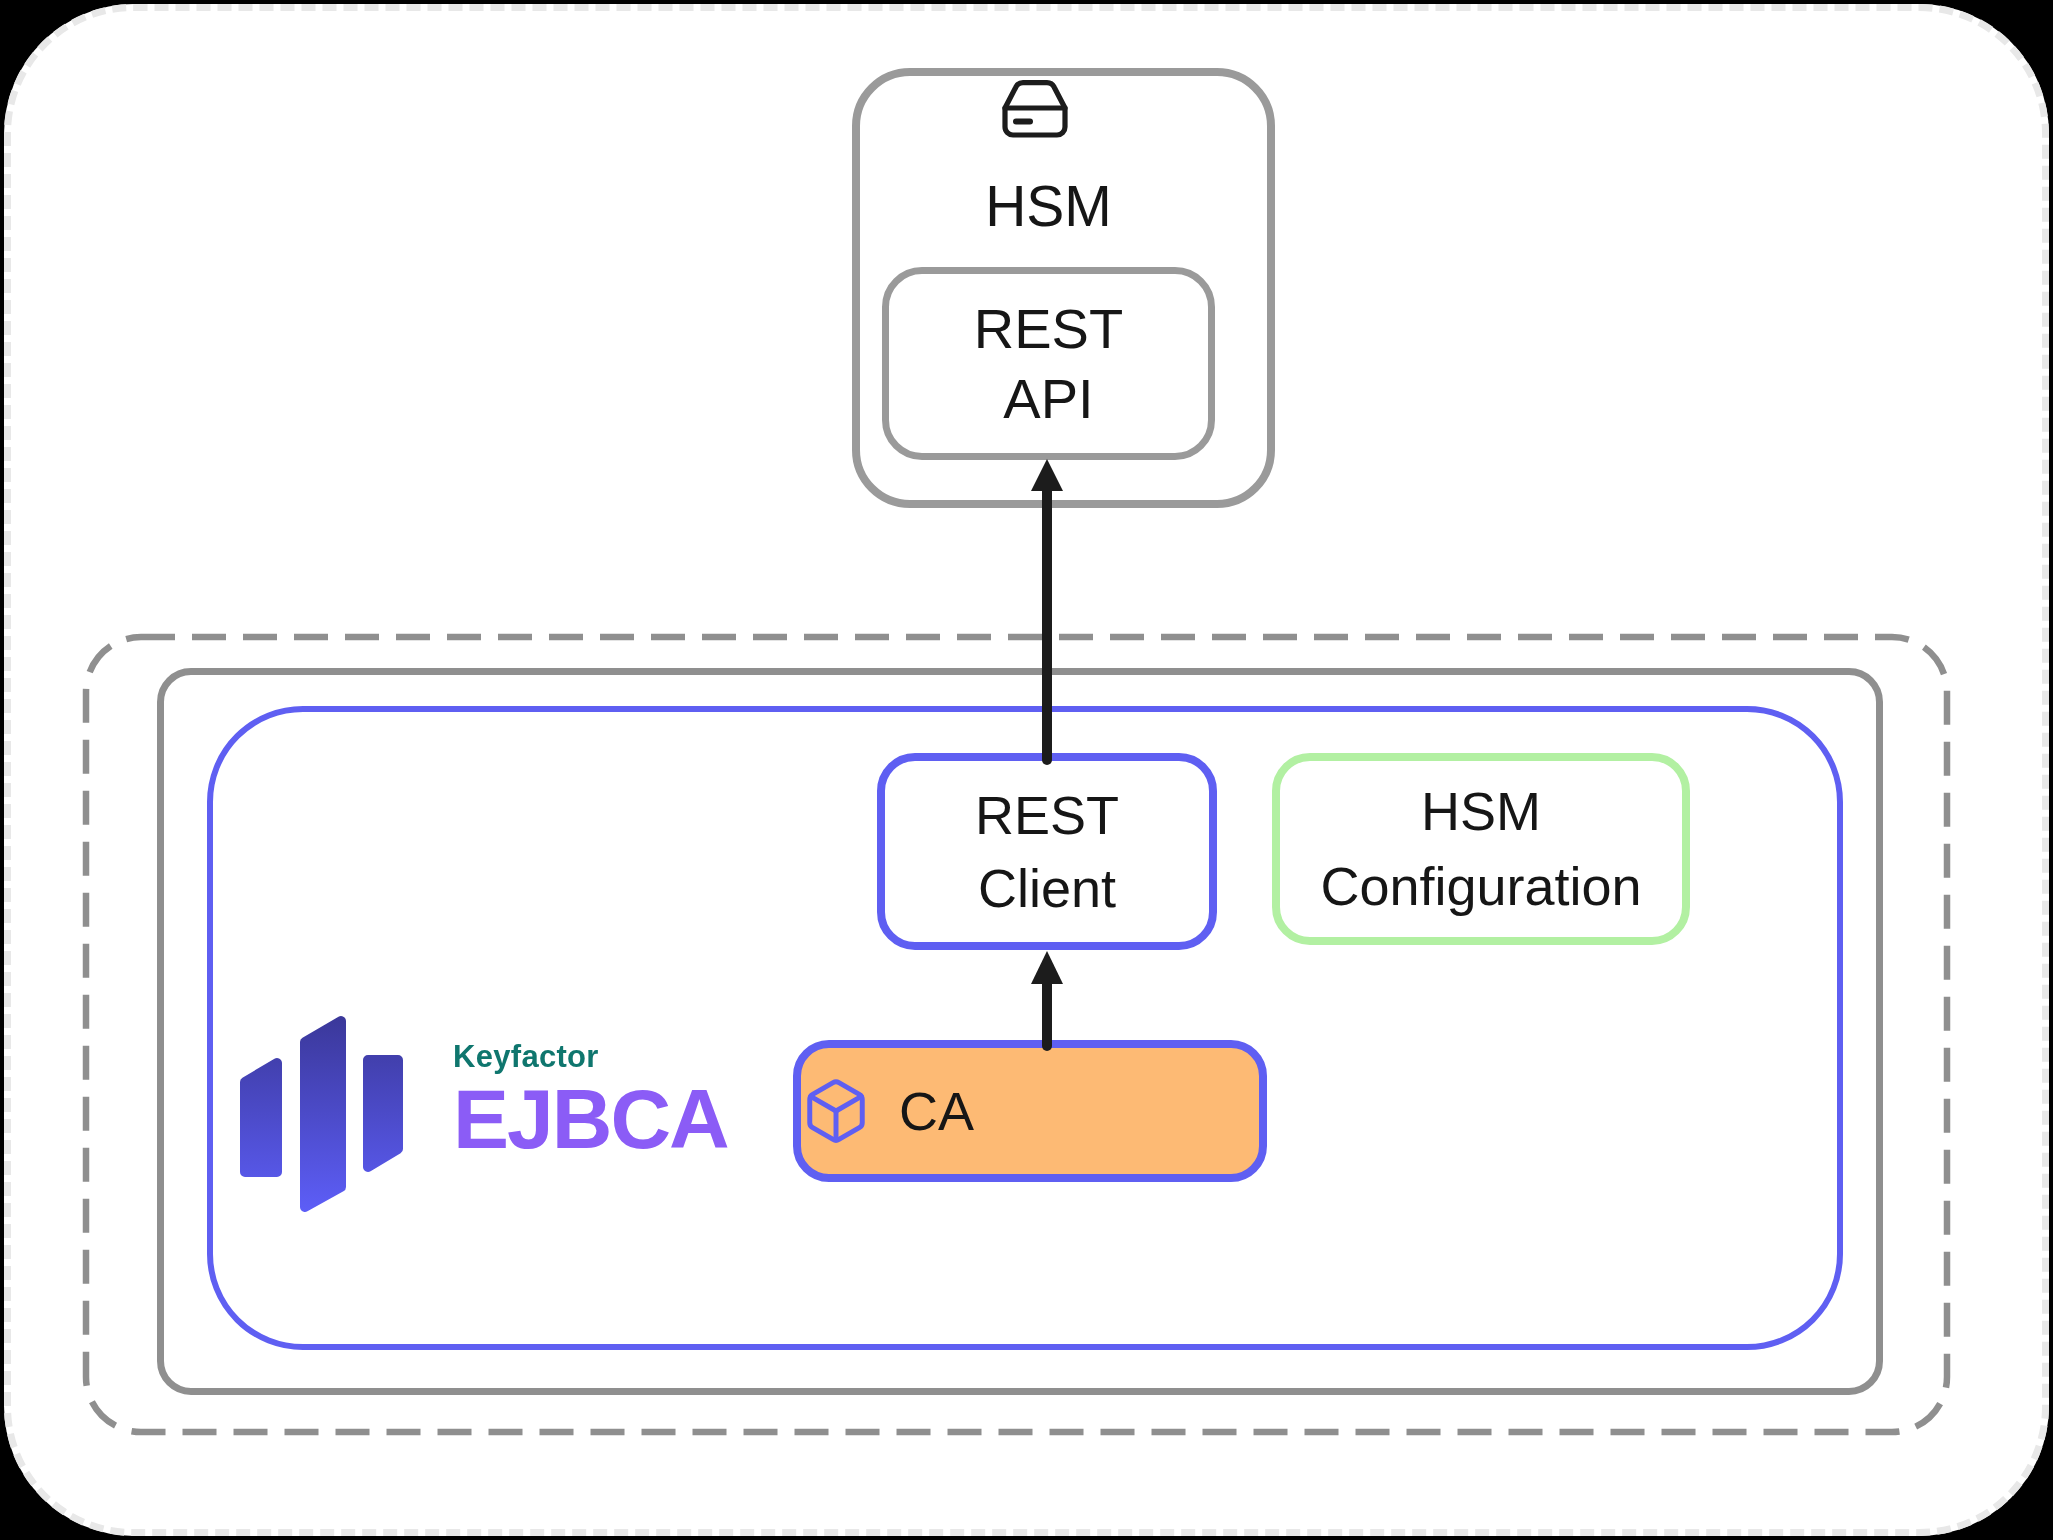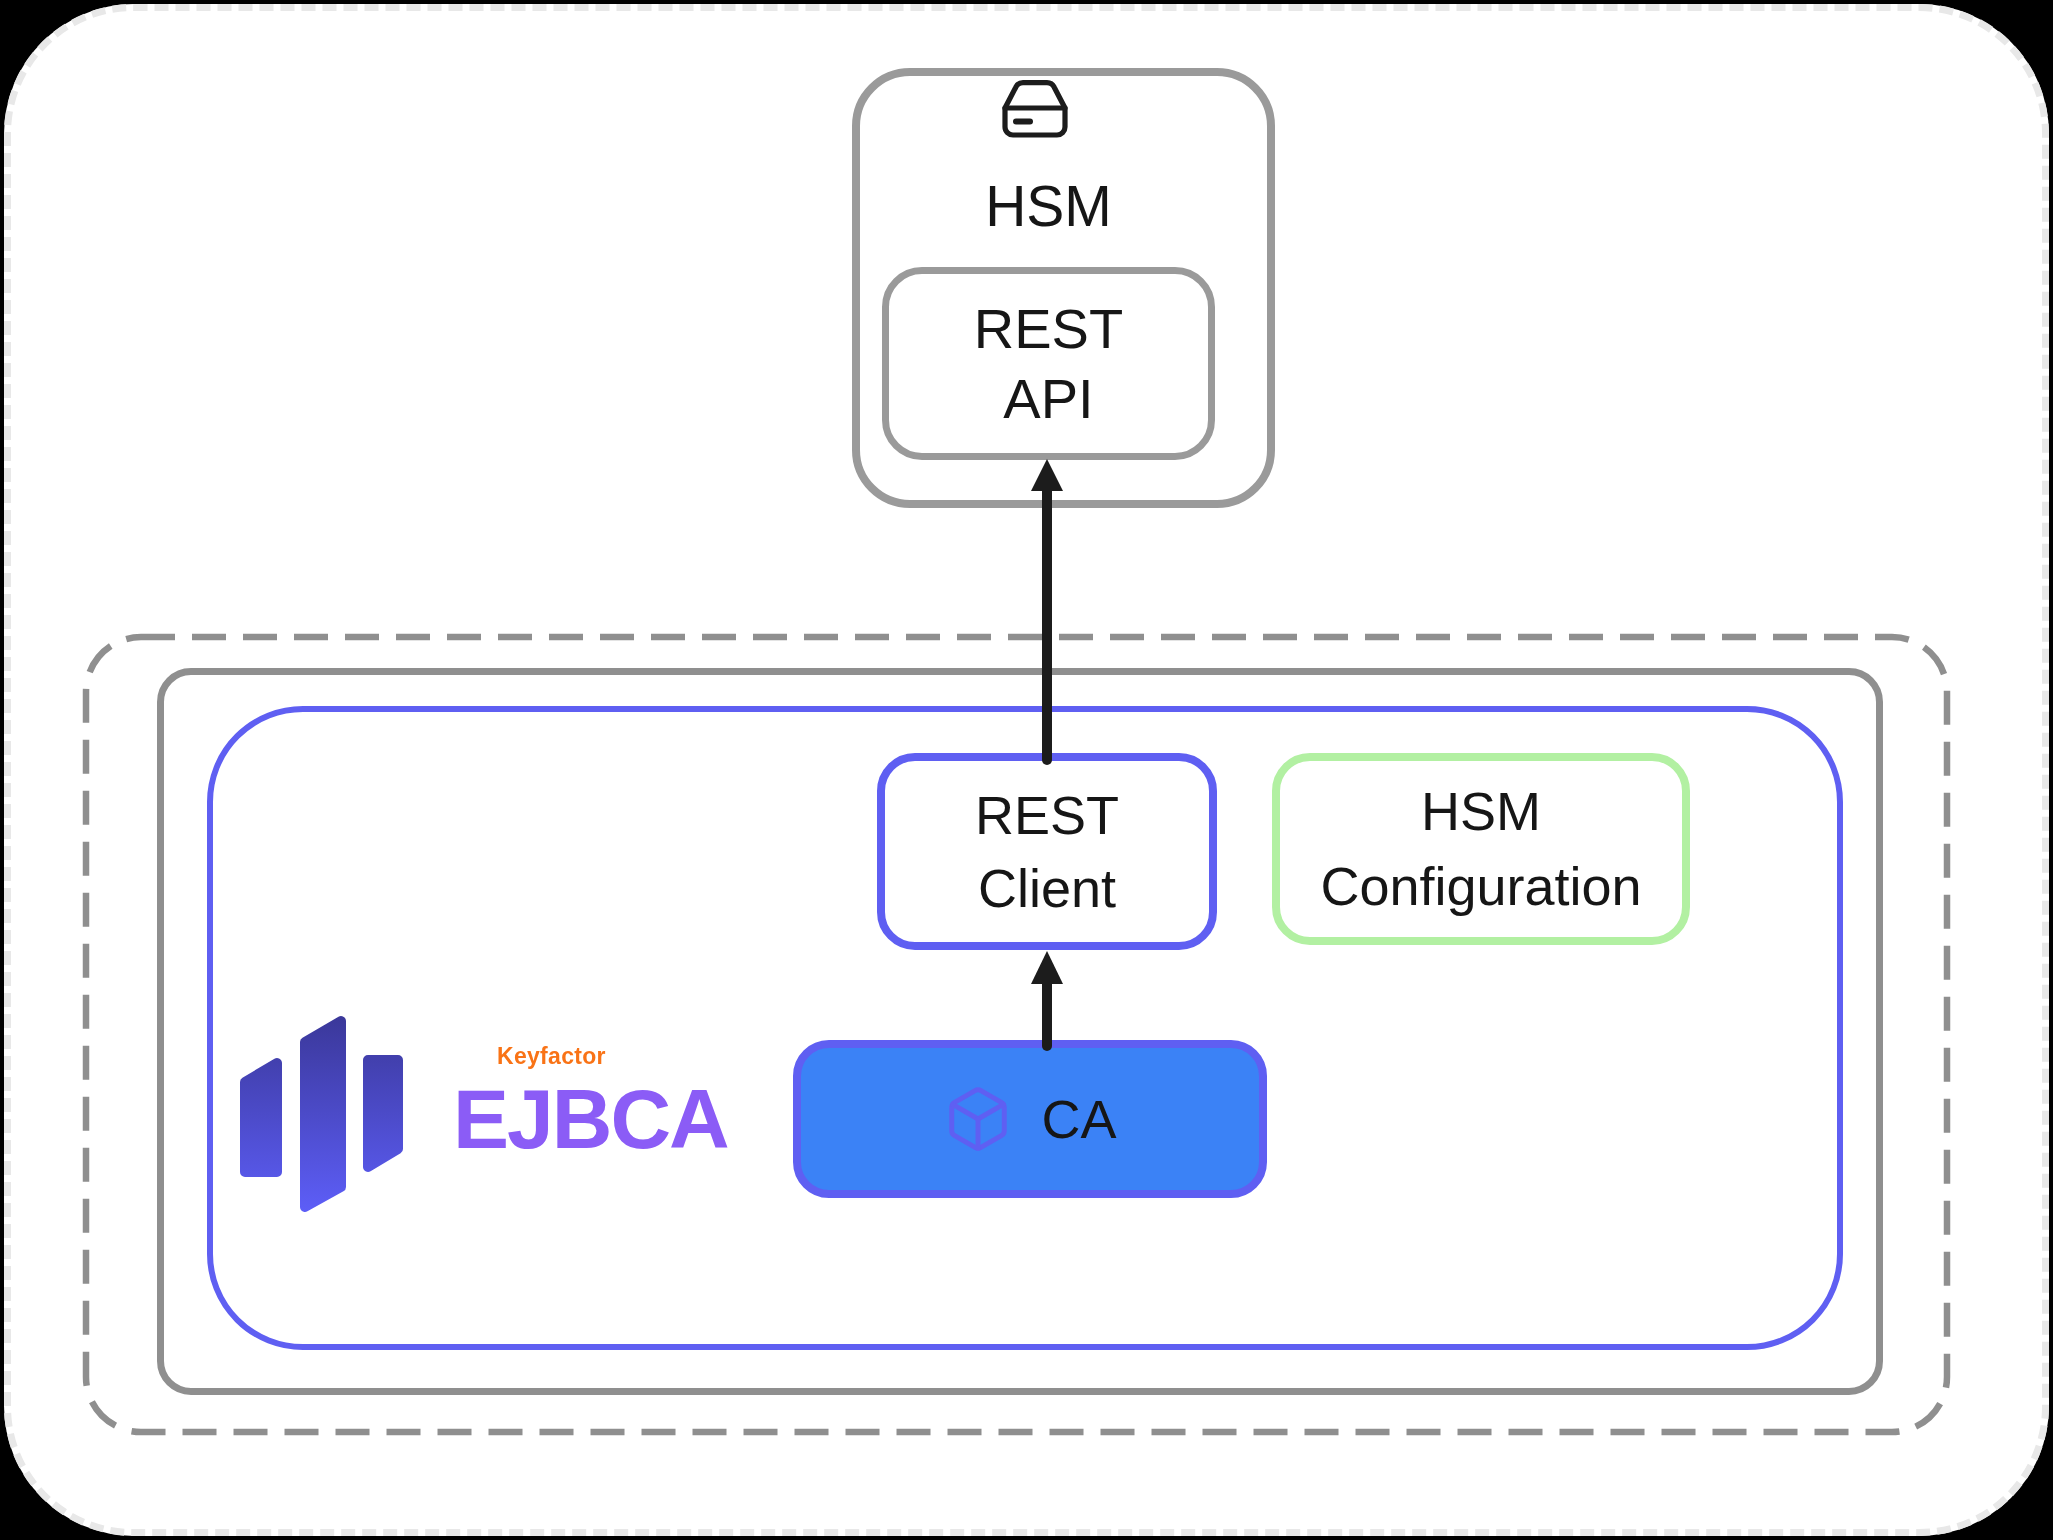--- a/index.html
+++ b/index.html
@@ -52,28 +52,28 @@
     display:flex;flex-direction:column;align-items:center;justify-content:center;
     font-size:54px;line-height:73px;background:#fff;
   }
   .hsm-config-box{
     left:1272px;top:753px;width:418px;height:192px;
     border:8px solid var(--green,#b2f0a2);border-radius:38px;
     display:flex;flex-direction:column;align-items:center;justify-content:center;
     font-size:54px;line-height:75px;background:#fff;
   }
   .ca-box{
-    left:793px;top:1040px;width:474px;height:158px;
+    left:793px;top:1040px;width:474px;height:142px;
     border:8px solid var(--blue,#5f5ff2);border-radius:36px;
-    display:flex;align-items:center;justify-content:center;gap:28px;
-    font-size:54px;background:#3b82f6;
+    display:flex;align-items:center;justify-content:flex-start;gap:28px;
+    font-size:54px;background:#fdba74;
   }
 
   .logo-text{left:453px;top:1040px;}
-  .logo-brand{font-size:23px;line-height:33px;font-weight:600;letter-spacing:.3px;color:#f97316;margin-left:44px;}
+  .logo-brand{font-size:31px;line-height:33px;font-weight:600;letter-spacing:.3px;color:#0f766e;}
   .logo-product{font-size:84px;line-height:92px;font-weight:600;letter-spacing:-2px;color:#8b5cf6;}
 
   .lbl{color:var(--text,#161616);}
 
   .icon-stroke-dark{fill:none;stroke:var(--arrow,#1c1c1c);stroke-linejoin:round;stroke-linecap:round;}
   .icon-stroke-blue{fill:none;stroke:var(--blue,#5f5ff2);stroke-linejoin:round;stroke-linecap:round;}
   .arrow-shaft{stroke:var(--arrow,#1c1c1c);stroke-width:10;stroke-linecap:round;}
   .arrow-head{fill:var(--arrow,#1c1c1c);}
   .logo-shape{fill:url(#logo-grad);stroke:url(#logo-grad);stroke-width:10;stroke-linejoin:round;}
   #logo-grad .s0{stop-color:var(--logo-grad-top,#3a3798);}

